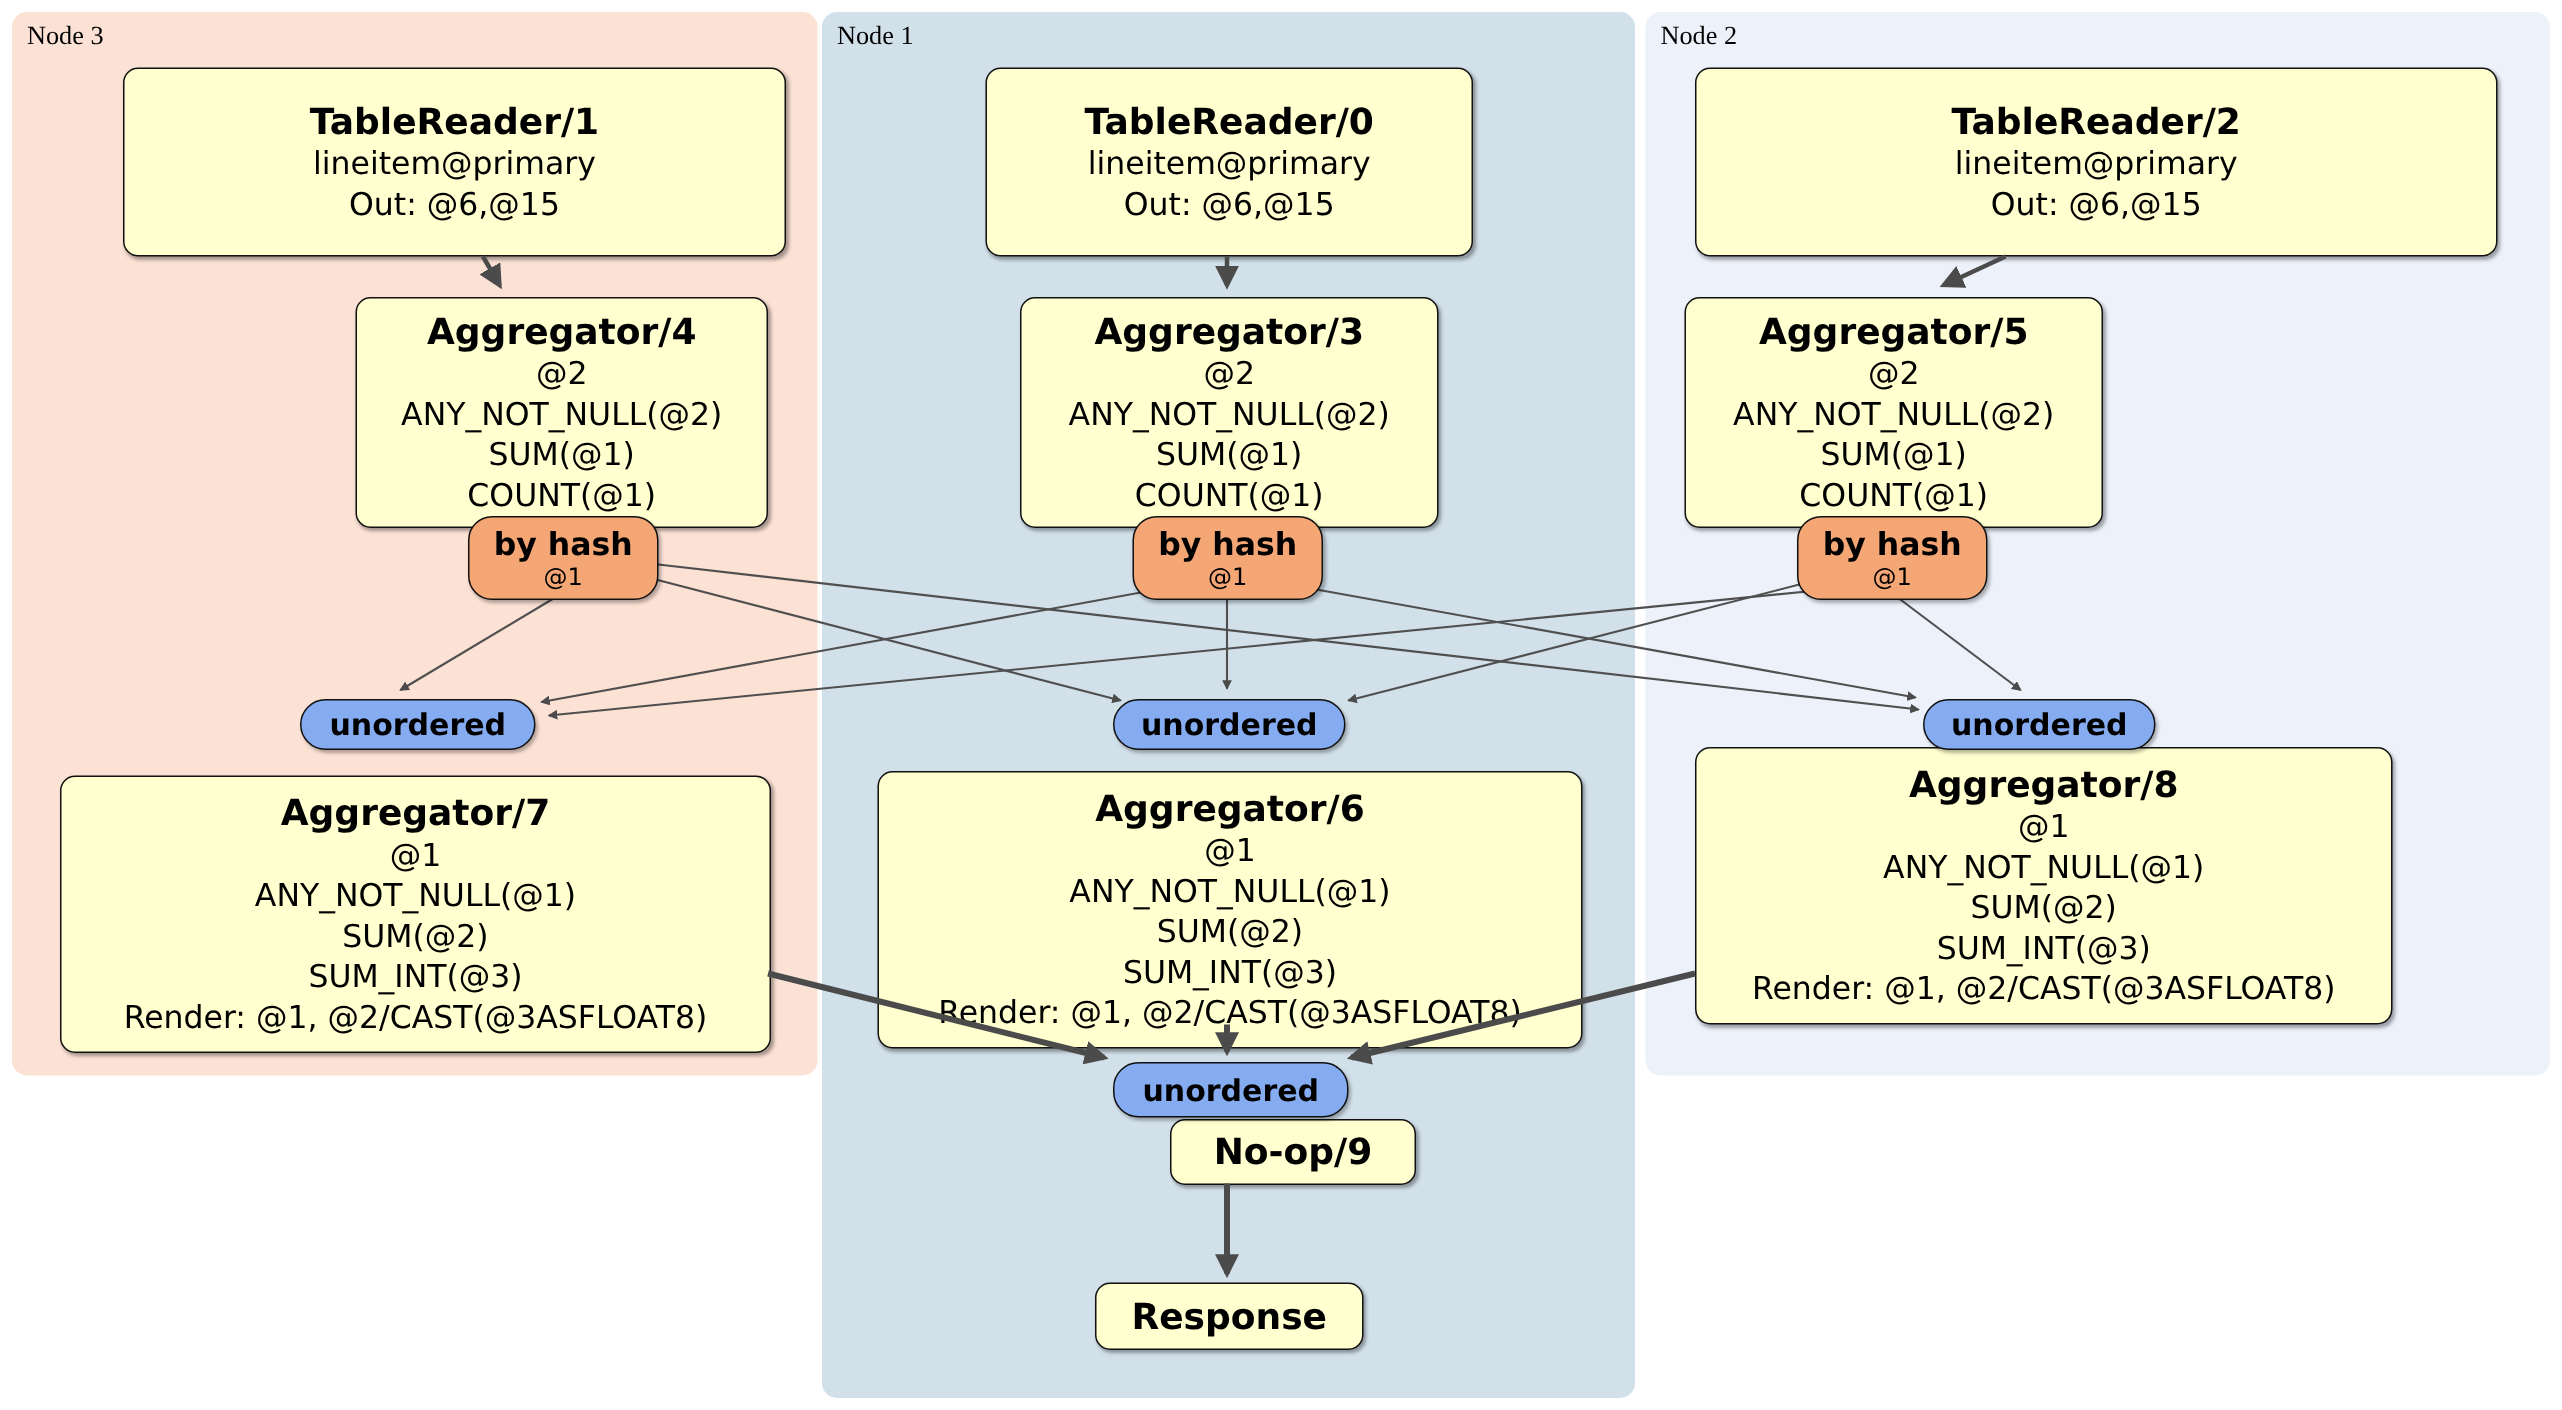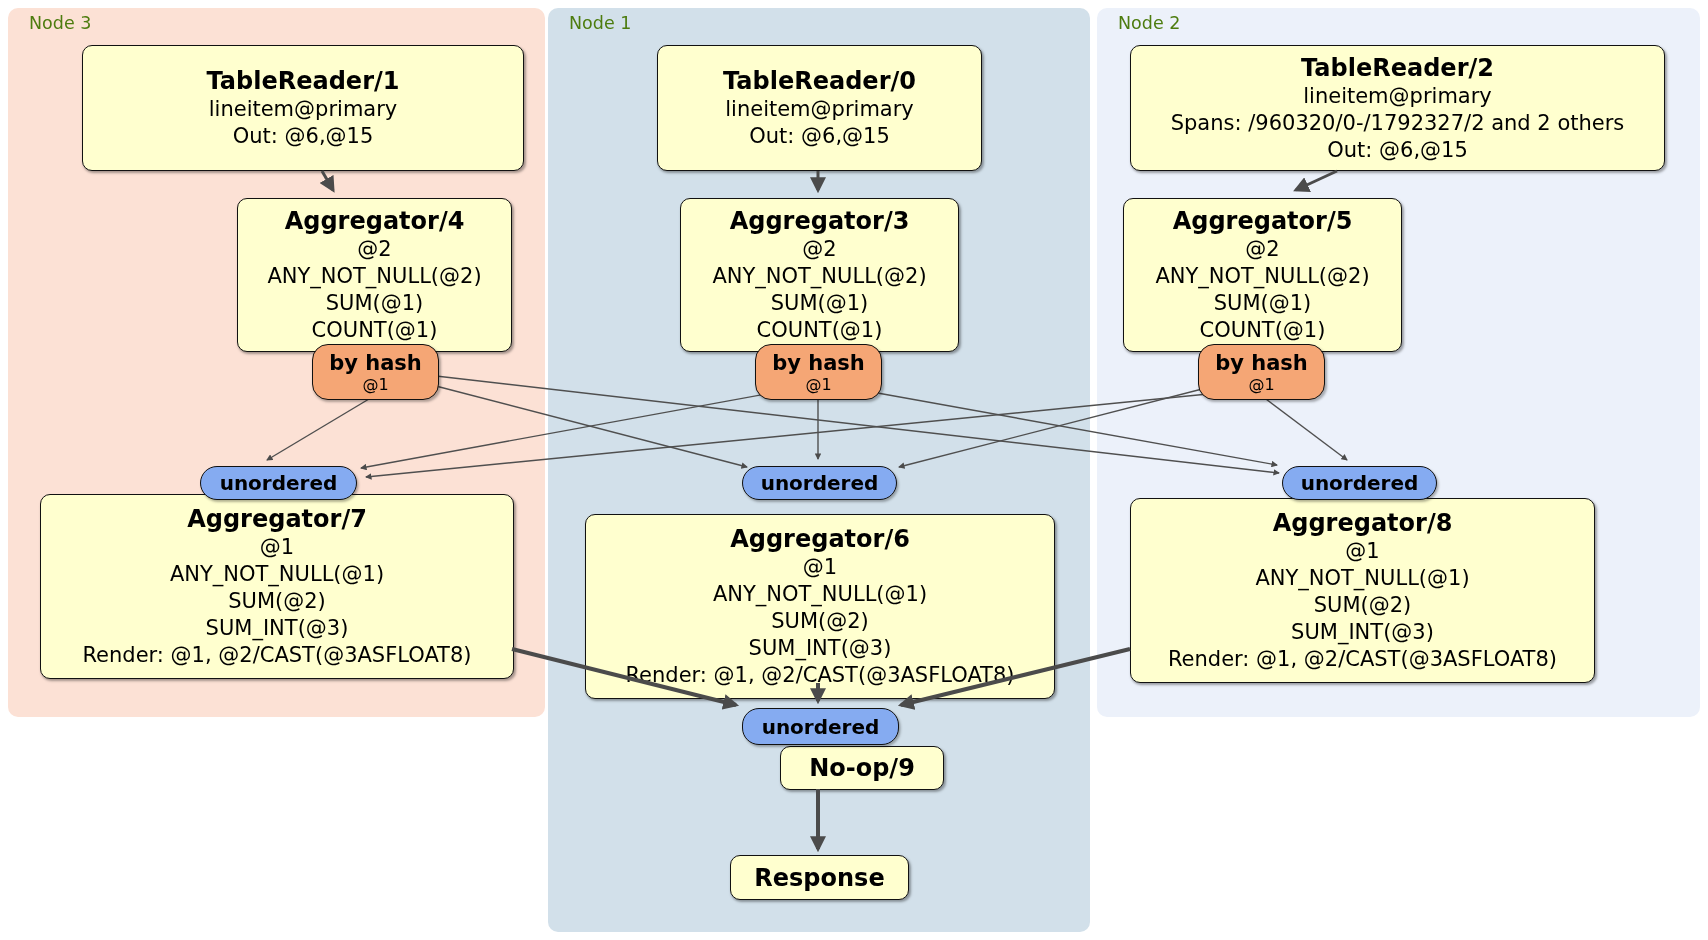--- a/index.html
+++ b/index.html
@@ -2,21 +2,21 @@
 <html><head>
 <meta charset="utf-8">
 <style>
   html,body{margin:0;padding:0;background:#ffffff;}
   #canvas{
     position:relative;width:1708px;height:940px;overflow:hidden;
     font-family:"DejaVu Sans","Liberation Sans",sans-serif;color:#000;
     background:#ffffff;
   }
   .region{position:absolute;border-radius:10px;z-index:0;}
-  .rg-label{position:absolute;top:5px;left:21px;font-size:17.5px;color:#4d7c0f;}
+  .rg-label{position:absolute;top:5px;left:10px;font-size:17.5px;color:#000000;font-family:Liberation Serif, serif;}
   .pbox{
     position:absolute;background:#ffffcf;border:1.6px solid #111;border-radius:10px;
     display:flex;flex-direction:column;align-items:center;justify-content:center;
     text-align:center;box-shadow:1.5px 2px 2.5px rgba(0,0,0,0.35);
     z-index:1;font-size:21px;line-height:27px;
   }
   .pbox .title{font-weight:bold;font-size:24px;line-height:30px;}
   .router{
     position:absolute;background:#f5a675;border:1.6px solid #111;border-radius:16px;
     display:flex;flex-direction:column;align-items:center;justify-content:center;
@@ -88,21 +88,20 @@
     <div>Out: @6,@15</div>
   </div>
   <div class="pbox" style="left:657px;top:45px;width:323px;height:124px;">
     <div class="title">TableReader/0</div>
     <div>lineitem@primary</div>
     <div>Out: @6,@15</div>
   </div>
   <div class="pbox" style="left:1130px;top:45px;width:533px;height:124px;">
     <div class="title">TableReader/2</div>
     <div>lineitem@primary</div>
-    <div>Spans: /960320/0-/1792327/2 and 2 others</div>
     <div>Out: @6,@15</div>
   </div>
 
   <div class="pbox" style="left:237px;top:198px;width:273px;height:152px;">
     <div class="title">Aggregator/4</div>
     <div>@2</div>
     <div>ANY_NOT_NULL(@2)</div>
     <div>SUM(@1)</div>
     <div>COUNT(@1)</div>
   </div>
@@ -137,21 +136,21 @@
   <div class="sync" style="left:200px;top:466px;width:155px;height:32px;">
     <span>unordered</span>
   </div>
   <div class="sync" style="left:742px;top:466px;width:153px;height:32px;">
     <span>unordered</span>
   </div>
   <div class="sync" style="left:1282px;top:466px;width:153px;height:32px;">
     <span>unordered</span>
   </div>
 
-  <div class="pbox" style="left:40px;top:494px;width:472px;height:183px;">
+  <div class="pbox" style="left:40px;top:517px;width:472px;height:183px;">
     <div class="title">Aggregator/7</div>
     <div>@1</div>
     <div>ANY_NOT_NULL(@1)</div>
     <div>SUM(@2)</div>
     <div>SUM_INT(@3)</div>
     <div>Render: @1, @2/CAST(@3ASFLOAT8)</div>
   </div>
   <div class="pbox" style="left:585px;top:514px;width:468px;height:183px;text-align:center;">
     <div class="title">Aggregator/6</div>
     <div>@1</div>

